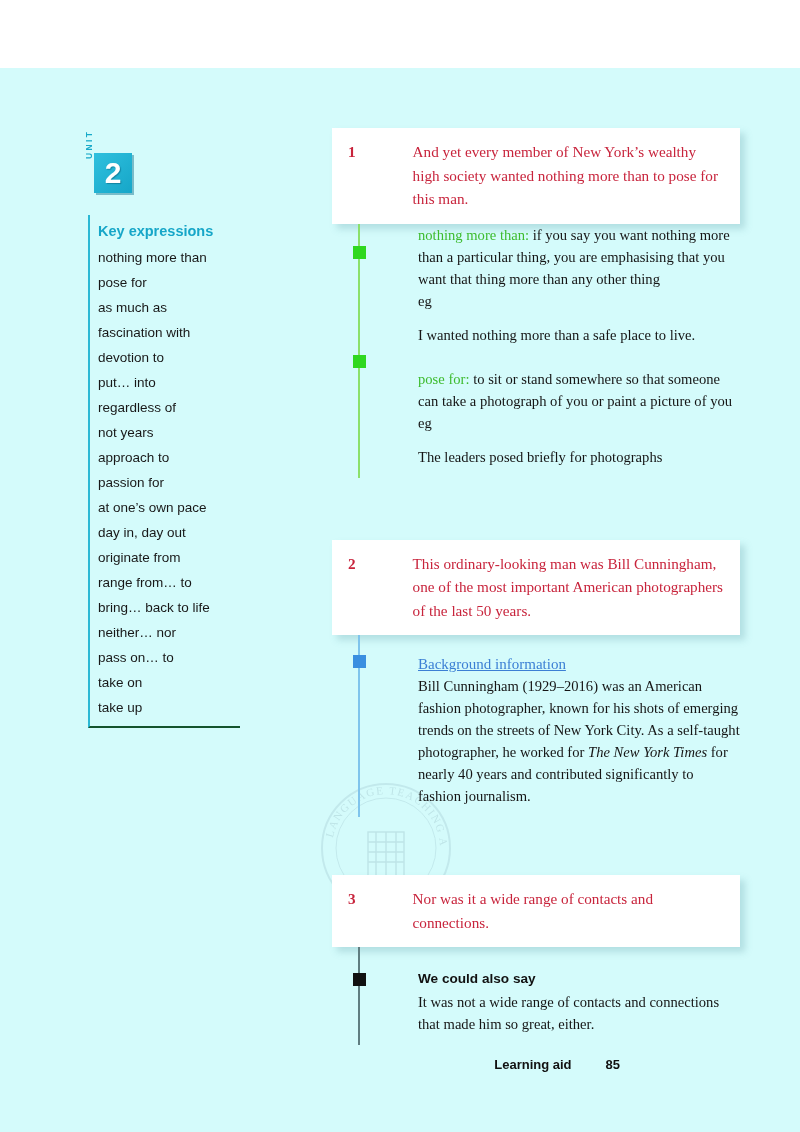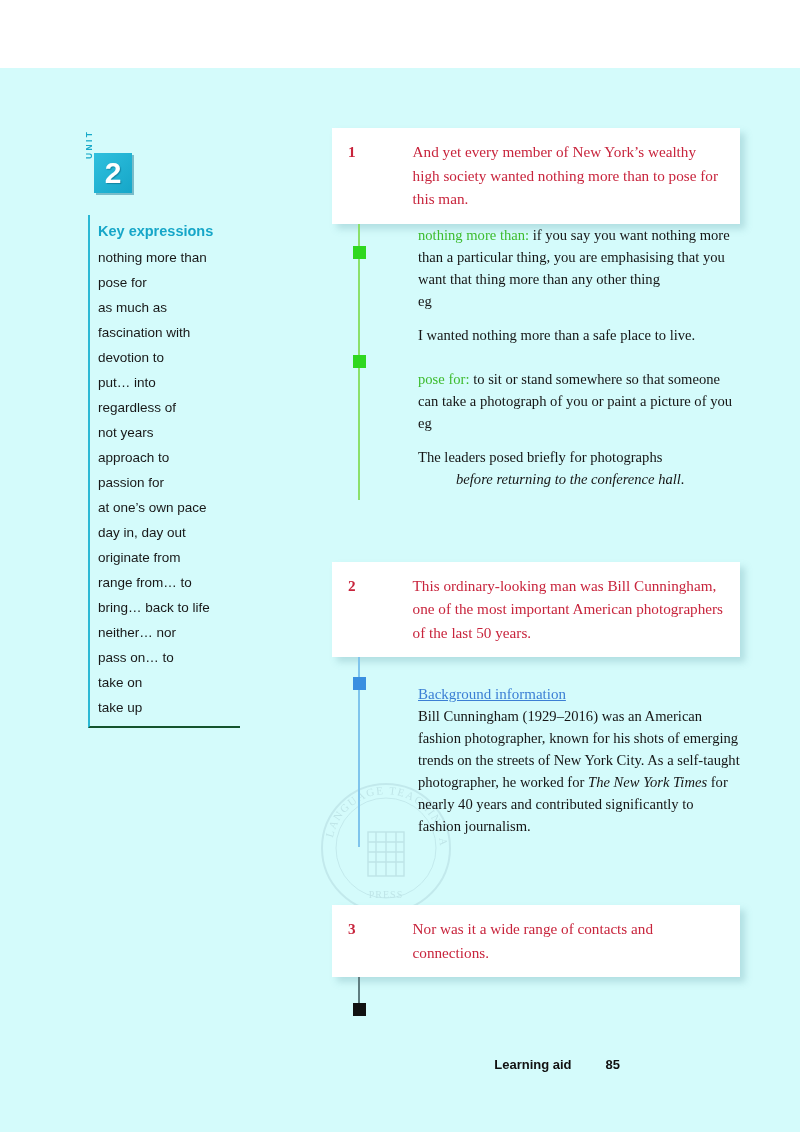--- a/index.html
+++ b/index.html
@@ -172,21 +172,20 @@
   .eg-text { flex: 1 1 auto; }
   .eg-cont { font-style: italic; padding-left: 38px; }
 
   .bg-heading {
     font-family: "Liberation Serif", serif;
     font-size: 15px;
     line-height: 22px;
     color: #3b7fd4;
     text-decoration: underline;
     display: inline-block;
-    margin-top: 8px;
   }
   .alt-heading {
     font-family: "Liberation Sans", sans-serif;
     font-weight: bold;
     font-size: 13.6px;
     color: #111;
     line-height: 20px;
     padding-bottom: 2px;
   }
   em { font-style: italic; }
@@ -286,21 +285,20 @@
 
       <div class="marker green" style="top:131px;"></div>
       <div class="body-serif" style="padding-top:22px;">
         <div>
           <span class="head-green">pose for:</span><span> to sit or stand somewhere so that someone can take a photograph of you or paint a picture of you</span>
         </div>
         <div class="eg-row">
           <span class="eg-label">eg</span>
           <span class="eg-text">The leaders posed briefly for photographs</span>
         </div>
-        <div class="eg-cont">before returning to the conference hall.</div>
       </div>
     </div>
 
     <div class="white-box" style="margin-top:62px;">
       <div class="sent">
         <span class="sent-num">2</span>
         <span class="sent-text">This ordinary-looking man was Bill Cunningham, one of the most important American photographers of the last 50 years.</span>
       </div>
     </div>
 
@@ -316,20 +314,24 @@
     <div class="white-box" style="margin-top:58px;">
       <div class="sent">
         <span class="sent-num">3</span>
         <span class="sent-text">Nor was it a wide range of contacts and connections.</span>
       </div>
     </div>
 
     <div class="group" style="padding-top:22px;padding-bottom:10px;">
       <div class="rail black"></div>
       <div class="marker black" style="top:26px;"></div>
+      <div>
+        <div class="alt-heading">We could also say</div>
+        <div class="body-serif">It was not a wide range of contacts and connections that made him so great, either.</div>
+      </div>
     </div>
 
   </div>
 
   <div id="footer">
     <span class="f-label">Learning aid</span><span>85</span>
   </div>
 
 </div>
 

